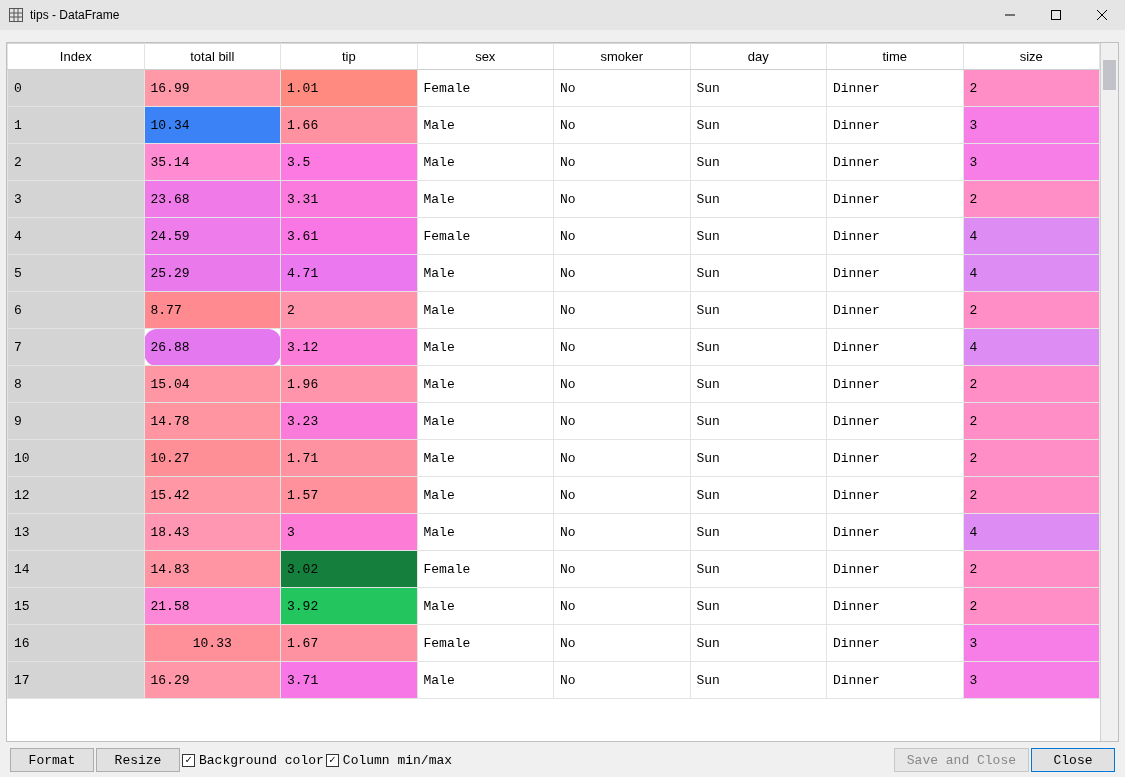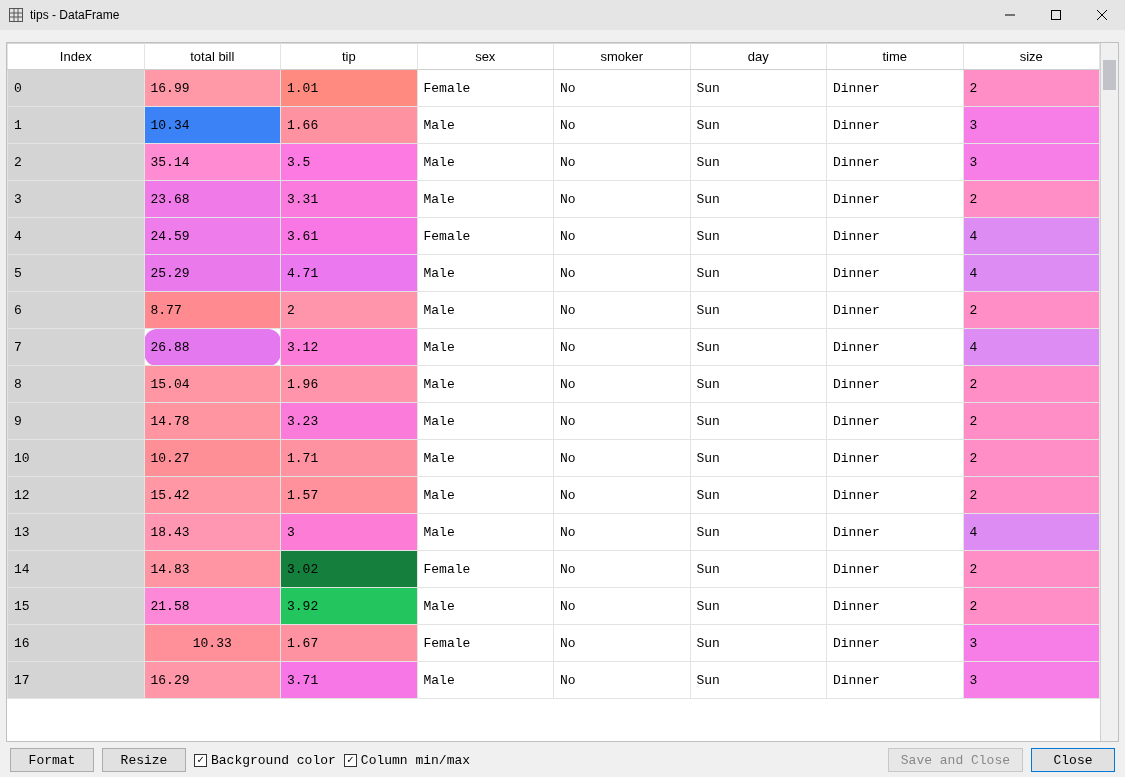--- a/index.html
+++ b/index.html
@@ -105,21 +105,21 @@
   }
   thead th:first-child { background: #ffffff; }
   tbody tr { height: 37px; }
   tbody td { height: 37px; }
 
   .bottom-bar {
     height: 36px;
     display: flex;
     align-items: center;
     padding: 0 4px;
-    gap: 8px;
+    gap: 2px;
   }
   .btn {
     height: 24px;
     min-width: 84px;
     padding: 0 12px;
     background: #e1e1e1;
     border: 1px solid #adadad;
     font-family: Consolas, "Courier New", monospace;
     font-size: 13px;
     display: inline-flex;

